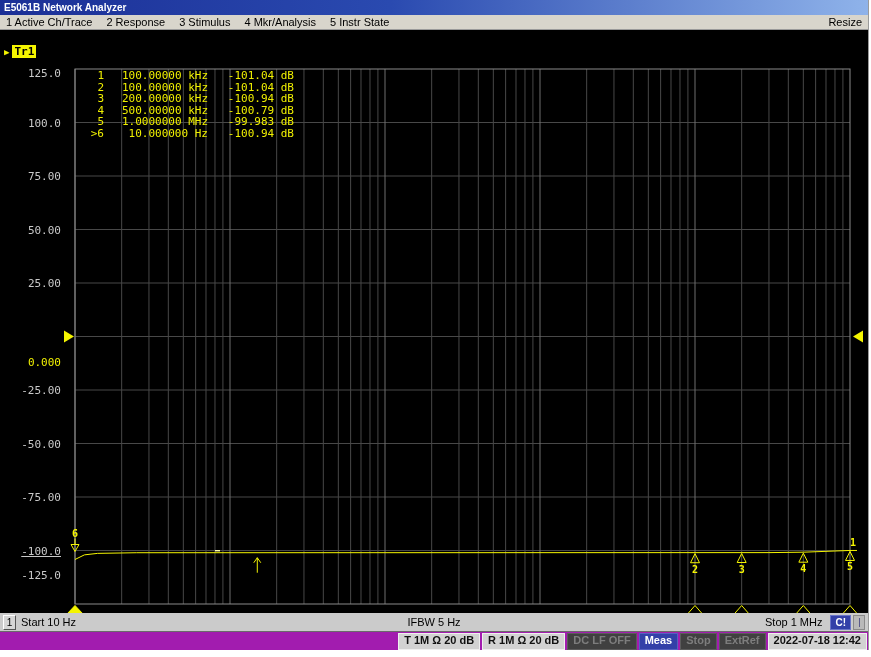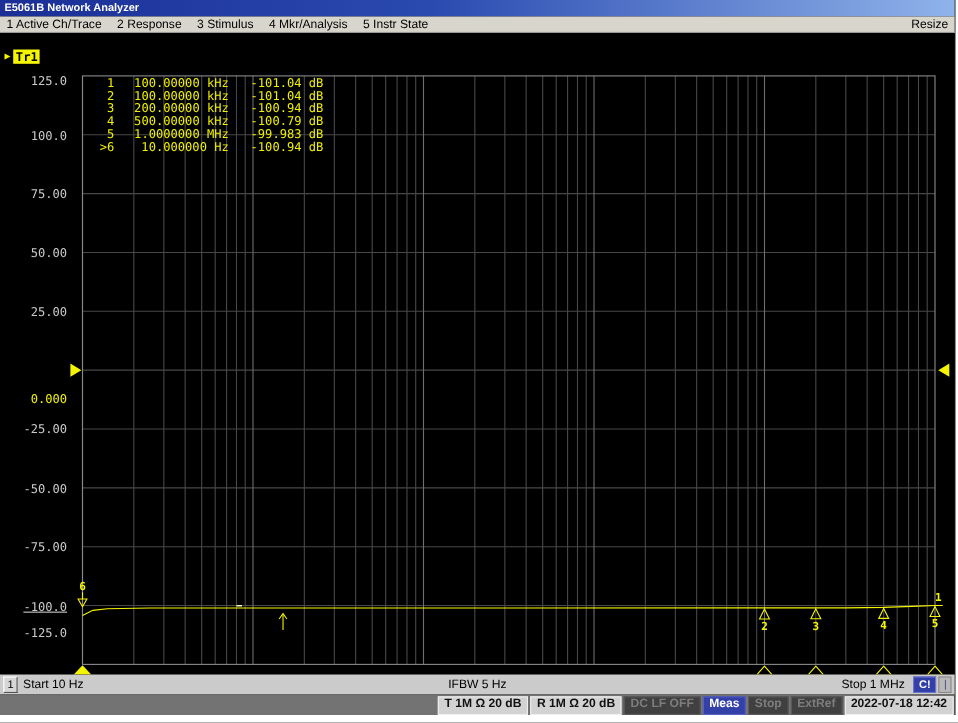--- a/index.html
+++ b/index.html
@@ -29,21 +29,21 @@
            font:11px "Liberation Sans",sans-serif;color:#000;}
   .chan-left,.chan-right{flex:1;display:flex;align-items:center;}
   .chan-right{justify-content:flex-end;}
   .chan-num-box{border:1px solid;border-color:#ffffff #555 #555 #ffffff;background:#d6d6d6;
                 min-width:11px;text-align:center;font-size:10px;margin:0 5px 0 3px;line-height:13px;}
   .corr-badge{background:#3340a8;color:#fff;font:bold 10px "Liberation Sans",sans-serif;
               padding:1px 4px;margin:0 2px 0 8px;border:1px solid #6a75c8;}
   .chan-expand{width:10px;height:13px;background:#b9b9b9;border:1px solid #8a8a8a;margin-right:3px;
                display:flex;align-items:center;justify-content:center;}
   .chan-expand i{display:block;width:1px;height:9px;background:#5a5a8a;}
-  .instrbar{height:19px;background:#737373;border-top:1px solid #6b6b6b;display:flex;align-items:center;
+  .instrbar{height:19px;background:#a21caf;border-top:1px solid #6b6b6b;display:flex;align-items:center;
             justify-content:flex-end;gap:2px;padding-right:1px;}
   .sbox{height:15px;line-height:15px;padding:0 5px;font:bold 11px "Liberation Sans",sans-serif;white-space:nowrap;}
   .sbox.lit{background:#d2d2d2;color:#111;border:1px solid #efefef;}
   .sbox.dim{background:#404040;color:#7d7d7d;border:1px solid #5b5b5b;}
   .sbox.blue{background:#3340a8;color:#fff;border:1px solid #5560c0;}
 </style>
 </head>
 <body>
 
 <div class="window">

